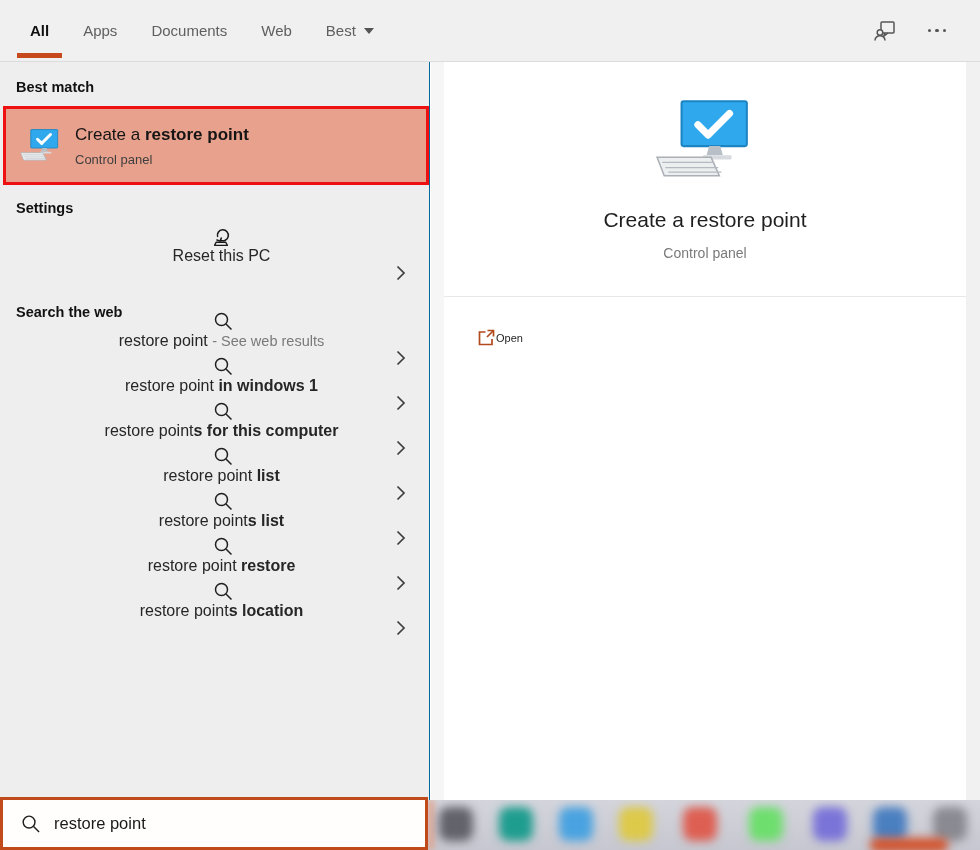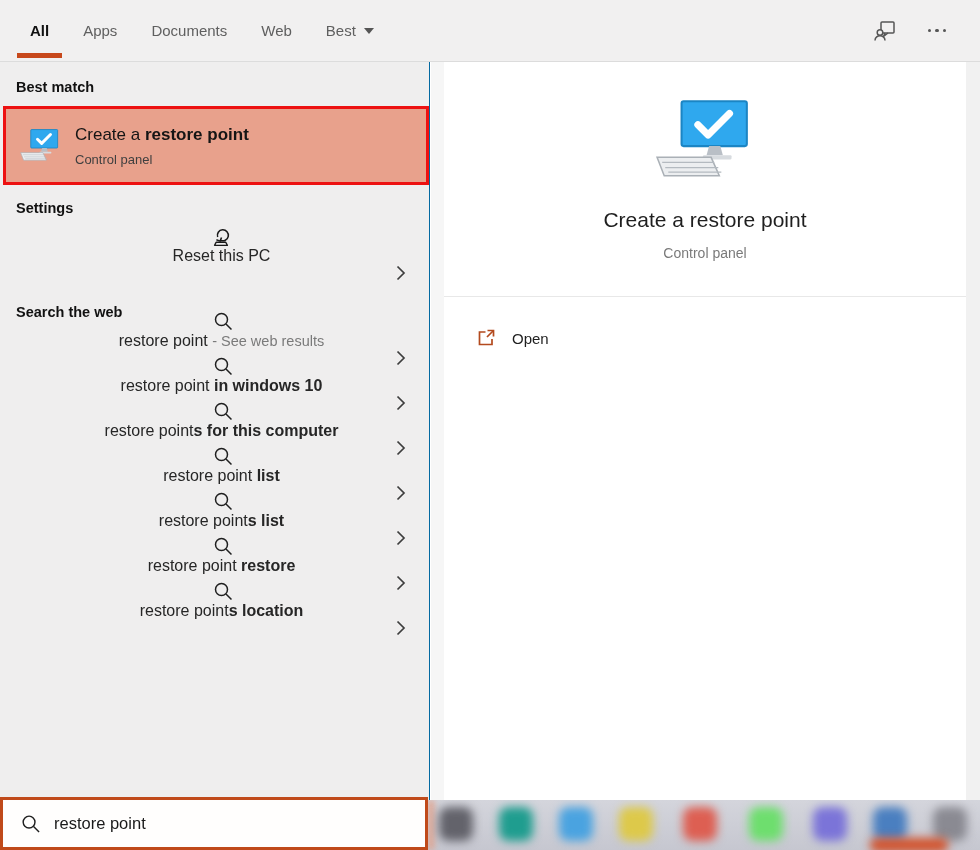--- a/index.html
+++ b/index.html
@@ -55,21 +55,21 @@
   .rp-edge { position: absolute; right: 0; top: 0; width: 14px; height: 738px; background: #f1f1f1; }
   .rp-divider { position: absolute; left: 13px; right: 14px; top: 234px; height: 1px; background: #e8e8e8; }
   .pv-icon { position: absolute; left: 222px; top: 38px; width: 102px; height: 80px; }
   .pv-title { position: absolute; left: 13px; right: 14px; top: 146px; text-align: center;
               font-size: 21px; color: #1f1f1f; }
   .pv-sub { position: absolute; left: 13px; right: 14px; top: 183px; text-align: center;
             font-size: 14px; color: #7a7a7a; }
   .open-row { position: absolute; left: 13px; top: 255px; width: 522px; height: 42px;
               display: flex; align-items: center; }
   .open-row .o-icon { width: 20px; height: 20px; margin-left: 32px; }
-  .open-row .o-label { margin-left: 16px; font-size: 15px; color: #1f1f1f; }
+  .open-row .o-label { font-size: 11px; color: #1f1f1f; }
 
   
   .searchbox { position: absolute; left: 0; top: 797px; width: 428px; height: 53px;
                background: #fffefd; border: 3px solid #c04a1a; display: flex; align-items: center; }
   .searchbox .s-icon { width: 21px; height: 21px; margin-left: 17px; flex: 0 0 auto; }
   .searchbox input { border: none; outline: none; background: transparent; margin-left: 13px;
                      font-family: "Liberation Sans", sans-serif; font-size: 16.5px; color: #1a1a1a; width: 350px; }
 
   
   .taskbar { position: absolute; left: 428px; top: 800px; width: 552px; height: 50px;
@@ -171,21 +171,21 @@
         <svg class="chev" viewBox="0 0 10 16">
           <path d="M1.5 1.5 L8 8 L1.5 14.5" fill="none" stroke="#3d3d3d" stroke-width="1.7"></path>
         </svg>
       </div>
 
       <div class="row">
         <svg class="r-icon" viewBox="0 0 22 22">
           <circle cx="9.5" cy="9.5" r="6" fill="none" stroke="#1f1f1f" stroke-width="1.5"></circle>
           <path d="M14 14 L19.5 19.5" stroke="#1f1f1f" stroke-width="1.5"></path>
         </svg>
-        <span class="r-label"><span>restore point </span><b>in windows 10</b></span>
+        <span class="r-label"><span>restore point </span><b>in windows 1</b></span>
         <svg class="chev" viewBox="0 0 10 16">
           <path d="M1.5 1.5 L8 8 L1.5 14.5" fill="none" stroke="#3d3d3d" stroke-width="1.7"></path>
         </svg>
       </div>
 
       <div class="row">
         <svg class="r-icon" viewBox="0 0 22 22">
           <circle cx="9.5" cy="9.5" r="6" fill="none" stroke="#1f1f1f" stroke-width="1.5"></circle>
           <path d="M14 14 L19.5 19.5" stroke="#1f1f1f" stroke-width="1.5"></path>
         </svg>

